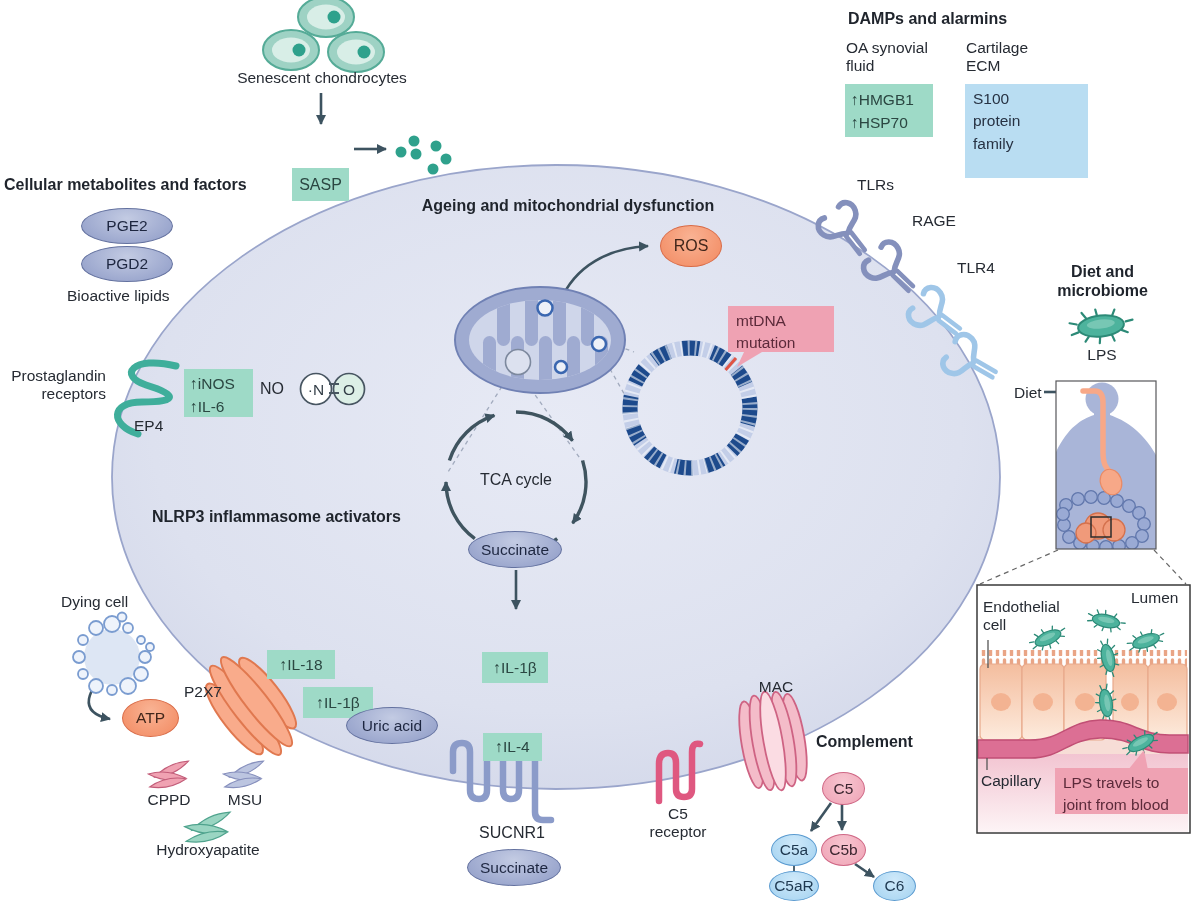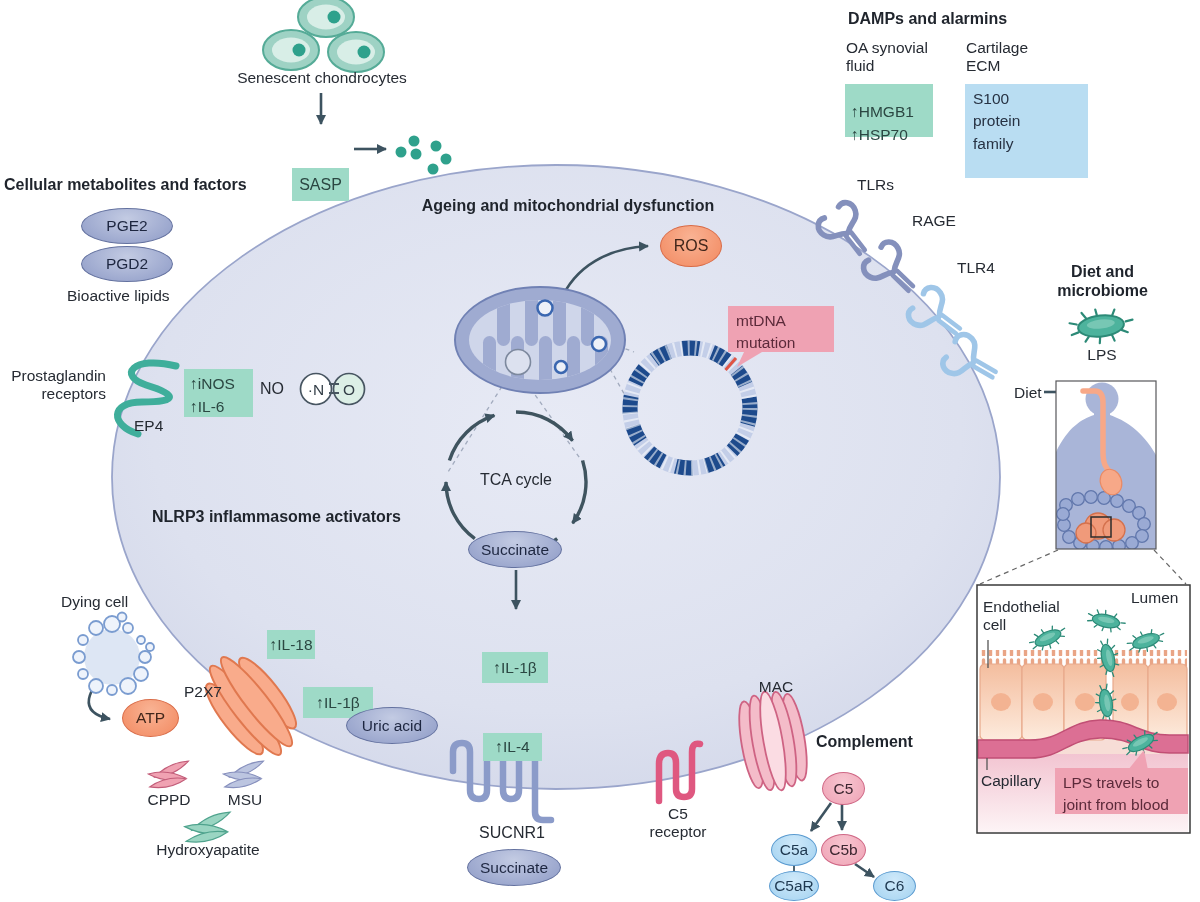--- a/index.html
+++ b/index.html
@@ -298,21 +298,21 @@
     <rect x="977" y="585" width="213" height="248" fill="none" stroke="#3a3a3a" stroke-width="1.5"></rect>
   </g>
 </svg>
 
 <div class="lbl ctr" style="left:222px;top:69px;width:200px">Senescent chondrocytes</div>
 <div class="box teal flexctr" style="left:292px;top:132px;width:57px;height:33px;font-size:16px">SASP</div>
 
 <div class="lbl bold" style="left:848px;top:10px">DAMPs and alarmins</div>
 <div class="lbl" style="left:846px;top:39px">OA synovial
 fluid</div>
-<div class="box teal" style="left:845px;top:84px;width:88px;height:53px;padding:16px 6px">↑HMGB1
+<div class="box teal" style="left:845px;top:84px;width:88px;height:53px;padding:4px 6px">↑HMGB1
 ↑HSP70</div>
 <div class="lbl" style="left:966px;top:39px">Cartilage
 ECM</div>
 <div class="box blue" style="left:965px;top:84px;width:123px;height:94px;line-height:1.45;padding:4px 8px">S100
 protein
 family</div>
 
 <div class="lbl bold" style="left:4px;top:176px">Cellular metabolites and factors</div>
 <div class="node lav" style="left:81px;top:208px;width:92px;height:36px">PGE2</div>
 <div class="node lav" style="left:81px;top:246px;width:92px;height:36px">PGD2</div>
@@ -343,21 +343,21 @@
 <div class="lbl ctr" style="left:1077px;top:346px;width:50px">LPS</div>
 <div class="lbl" style="left:1014px;top:384px">Diet</div>
 <div class="lbl" style="left:1131px;top:589px">Lumen</div>
 <div class="lbl" style="left:983px;top:598px">Endothelial
 cell</div>
 <div class="lbl" style="left:981px;top:772px">Capillary</div>
 <div class="box pink" style="left:1055px;top:768px;width:133px;height:46px;line-height:1.4;padding:4px 8px">LPS travels to
 joint from blood</div>
 
 <div class="lbl bold" style="left:152px;top:508px">NLRP3 inflammasome activators</div>
-<div class="box teal flexctr" style="left:267px;top:594px;width:48px;height:29px">↑IL-18</div>
+<div class="box teal flexctr" style="left:267px;top:614px;width:68px;height:29px">↑IL-18</div>
 <div class="box teal flexctr" style="left:303px;top:651px;width:70px;height:31px">↑IL-1β</div>
 <div class="lbl" style="left:61px;top:593px">Dying cell</div>
 <div class="node orange" style="left:122px;top:699px;width:57px;height:38px">ATP</div>
 <div class="lbl" style="left:184px;top:683px">P2X7</div>
 <div class="lbl ctr" style="left:141px;top:791px;width:56px">CPPD</div>
 <div class="lbl ctr" style="left:219px;top:791px;width:52px">MSU</div>
 <div class="lbl ctr" style="left:137px;top:841px;width:142px">Hydroxyapatite</div>
 
 <div class="node lav" style="left:346px;top:707px;width:92px;height:37px">Uric acid</div>
 <div class="box teal flexctr" style="left:483px;top:697px;width:59px;height:28px">↑IL-4</div>

